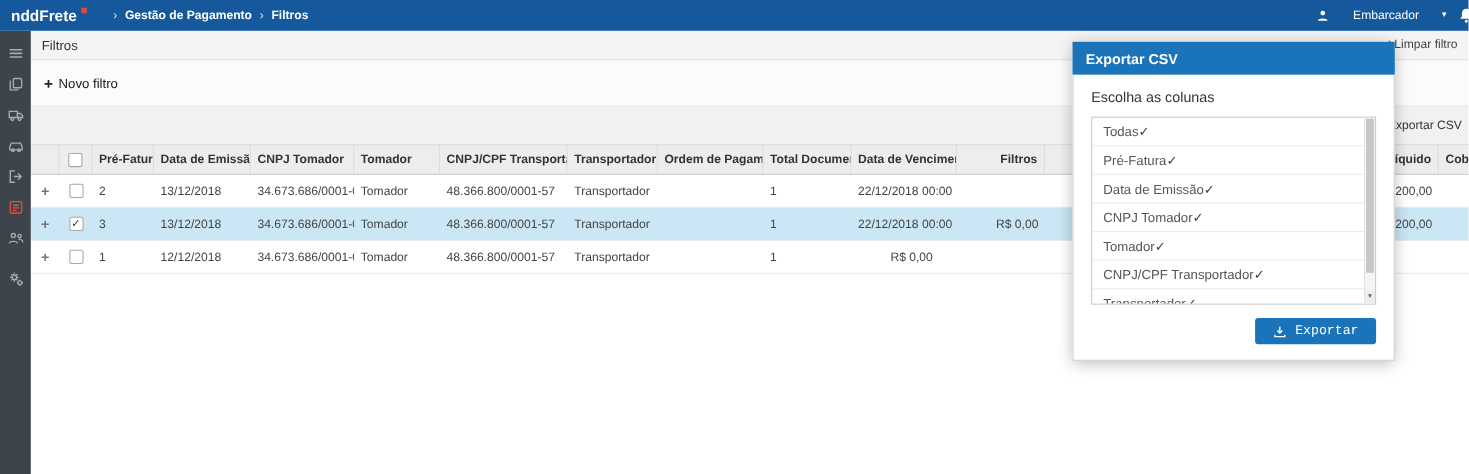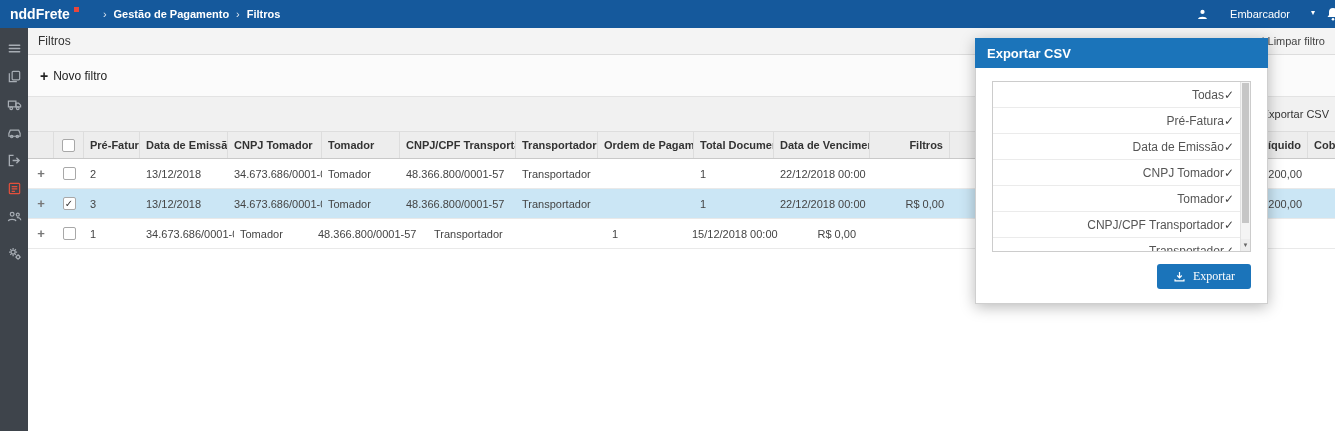--- a/index.html
+++ b/index.html
@@ -77,34 +77,34 @@
   .checkbox.checked .tick{visibility:visible}
 
   
   .modal{position:absolute;left:975px;top:38px;width:293px;z-index:50;background:#fff;
     box-shadow:0 3px 14px rgba(0,0,0,.28)}
   .modal-header{height:30px;background:#1b74ba;color:#fff;font-size:13px;font-weight:bold;
     display:flex;align-items:center;padding:0 12px}
   .modal-body{padding:13px 16px 14px;border:1px solid #cfcfcf;border-top:none;background:#fff}
   .modal-sub{font-size:13px;color:#333;margin-bottom:10px}
   .opt-list{position:relative;border:1px solid #ccc;height:171px;overflow:hidden;background:#fff}
-  .opt{height:26px;display:flex;align-items:center;justify-content:flex-end;
+  .opt{height:26px;display:flex;align-items:center;justify-content:flex-start;
     padding:0 6px 0 10px;border-bottom:1px solid #ebebeb;font-size:12px;color:#555;
     cursor:pointer;margin-right:10px}
   .opt-check{visibility:hidden;color:#444;font-size:12px;font-weight:bold}
   .opt.checked .opt-check{visibility:visible}
   .scrollbar{position:absolute;top:0;right:0;width:10px;height:100%;background:#f4f4f4;
     border-left:1px solid #e2e2e2}
   .thumb{position:absolute;top:1px;left:1px;width:7px;height:140px;background:#c6c6c6;cursor:pointer}
   .scroll-down{position:absolute;bottom:0;left:0;width:9px;height:12px;background:#ededed;
     display:flex;align-items:center;justify-content:center;font-size:6px;color:#666;cursor:pointer}
   .modal-footer{display:flex;justify-content:flex-end;padding-top:12px}
   .export-btn{display:flex;align-items:center;gap:7px;background:#1b74ba;color:#fff;font-size:12px;
     padding:5px 16px;border-radius:3px;border:none;cursor:pointer;
-    font-family:Liberation Serif, serif}
+    font-family:Liberation Mono, monospace}
   .export-btn svg{width:13px;height:13px}
 </style>
 </head>
 <body>
 
 <header class="topbar">
   <div class="brand">
     <span>nddFrete</span>
     <span class="brand-sq"></span>
   </div>
@@ -297,38 +297,39 @@
     <div class="grid-row">
       <div class="cell c-expand">
           <span class="expand-btn">+</span>
         </div>
       <div class="cell c-check">
           <span class="checkbox">
             <span class="tick">✓</span>
           </span>
         </div>
       <div class="cell c-pre">1</div>
+      <div class="cell c-emissao">12/12/2018</div>
       <div class="cell c-cnpjt">34.673.686/0001-01</div>
       <div class="cell c-tom">Tomador</div>
       <div class="cell c-cnpjtr">48.366.800/0001-57</div>
       <div class="cell c-transp">Transportador</div>
       <div class="cell c-ordem"></div>
       <div class="cell c-docs">1</div>
-      <div class="cell c-venc">15/12/2018 00:00</div>
       <div class="cell c-imp right">R$ 0,00</div>
       <div class="cell c-gap"></div>
       <div class="cell c-liq right">R$ 210,00</div>
       <div class="cell c-cob"></div>
     </div>
   </div>
 </div>
 
 <div class="modal">
   <div class="modal-header">Exportar CSV</div>
   <div class="modal-body">
+    <div class="modal-sub">Escolha as colunas</div>
     <div class="opt-list">
       <div class="opt checked">
         <span>Todas</span>
         <span class="opt-check">✓</span>
       </div>
       <div class="opt checked">
         <span>Pré-Fatura</span>
         <span class="opt-check">✓</span>
       </div>
       <div class="opt checked">

